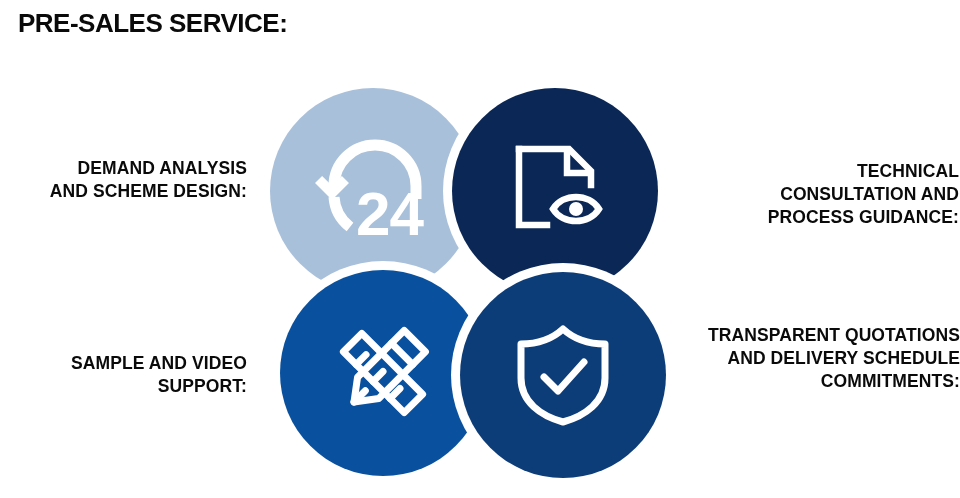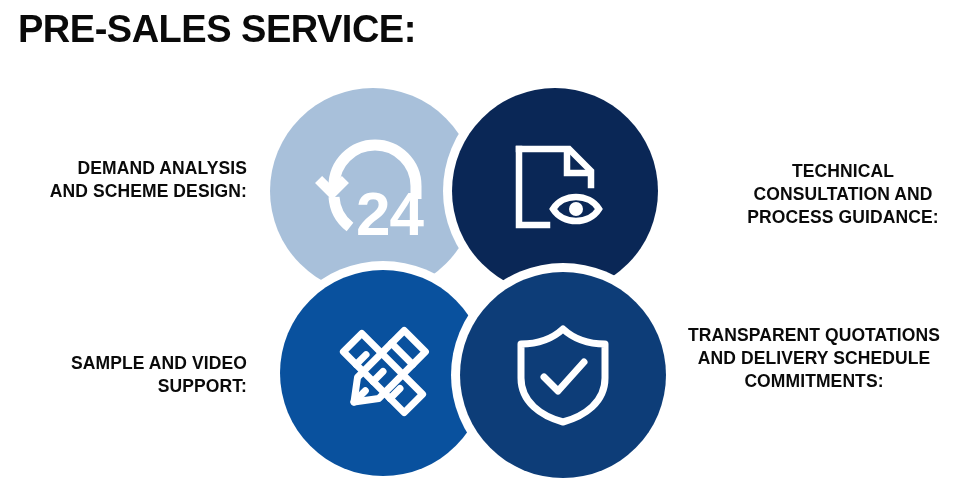--- a/index.html
+++ b/index.html
@@ -13,21 +13,21 @@
     position: relative;
     overflow: hidden;
     font-family: "Liberation Sans", sans-serif;
     -webkit-font-smoothing: antialiased;
   }
 
   #page-title {
     position: absolute;
     left: 18px;
     top: 8px;
-    font-size: 38px;
+    font-size: 26px;
     font-weight: 700;
     letter-spacing: -0.5px;
     color: #0a0a0a;
     white-space: nowrap;
   }
 
   
   #circle-cluster {
     position: absolute;
     left: 262px;
@@ -75,21 +75,21 @@
   .label {
     position: absolute;
     font-size: 17.5px;
     font-weight: 700;
     line-height: 1.30;
     color: #0a0a0a;
     letter-spacing: 0.1px;
     white-space: pre-line;
   }
   .label-left  { text-align: right; }
-  .label-right { text-align: center; }
+  .label-right { text-align: right; }
 
   #label-demand      { right: 713px; top: 157px; width: 260px; }
   #label-sample      { right: 713px; top: 352px; width: 260px; }
   #label-technical   { left: 727px;  top: 160px; width: 232px; }
   #label-quotations  { left: 668px;  top: 324px; width: 292px; }
 </style>
 </head>
 <body>
 
 <div id="page-title">PRE-SALES SERVICE:</div>

